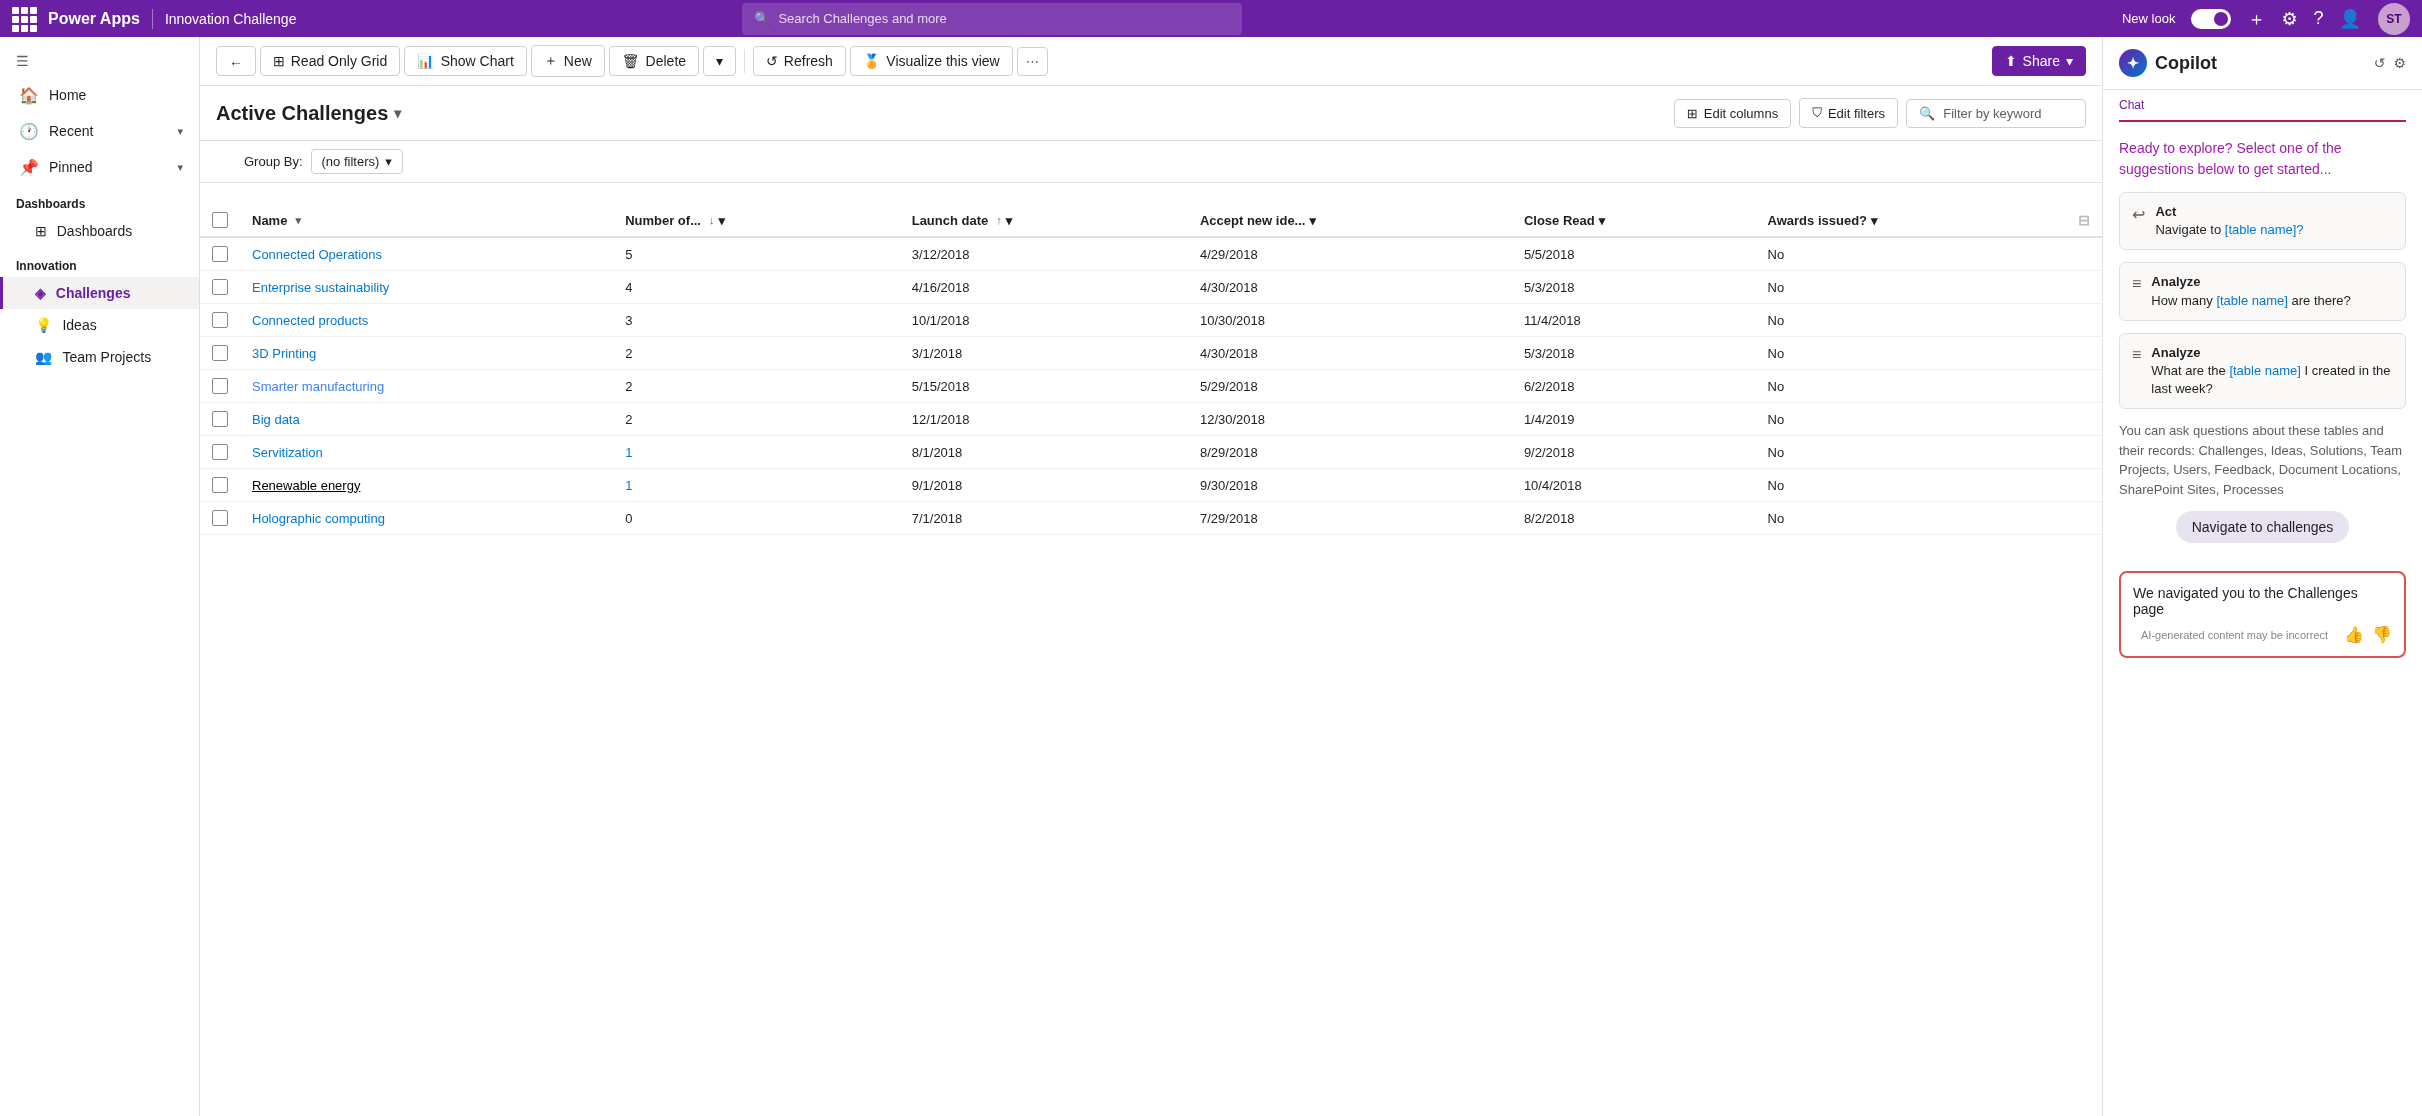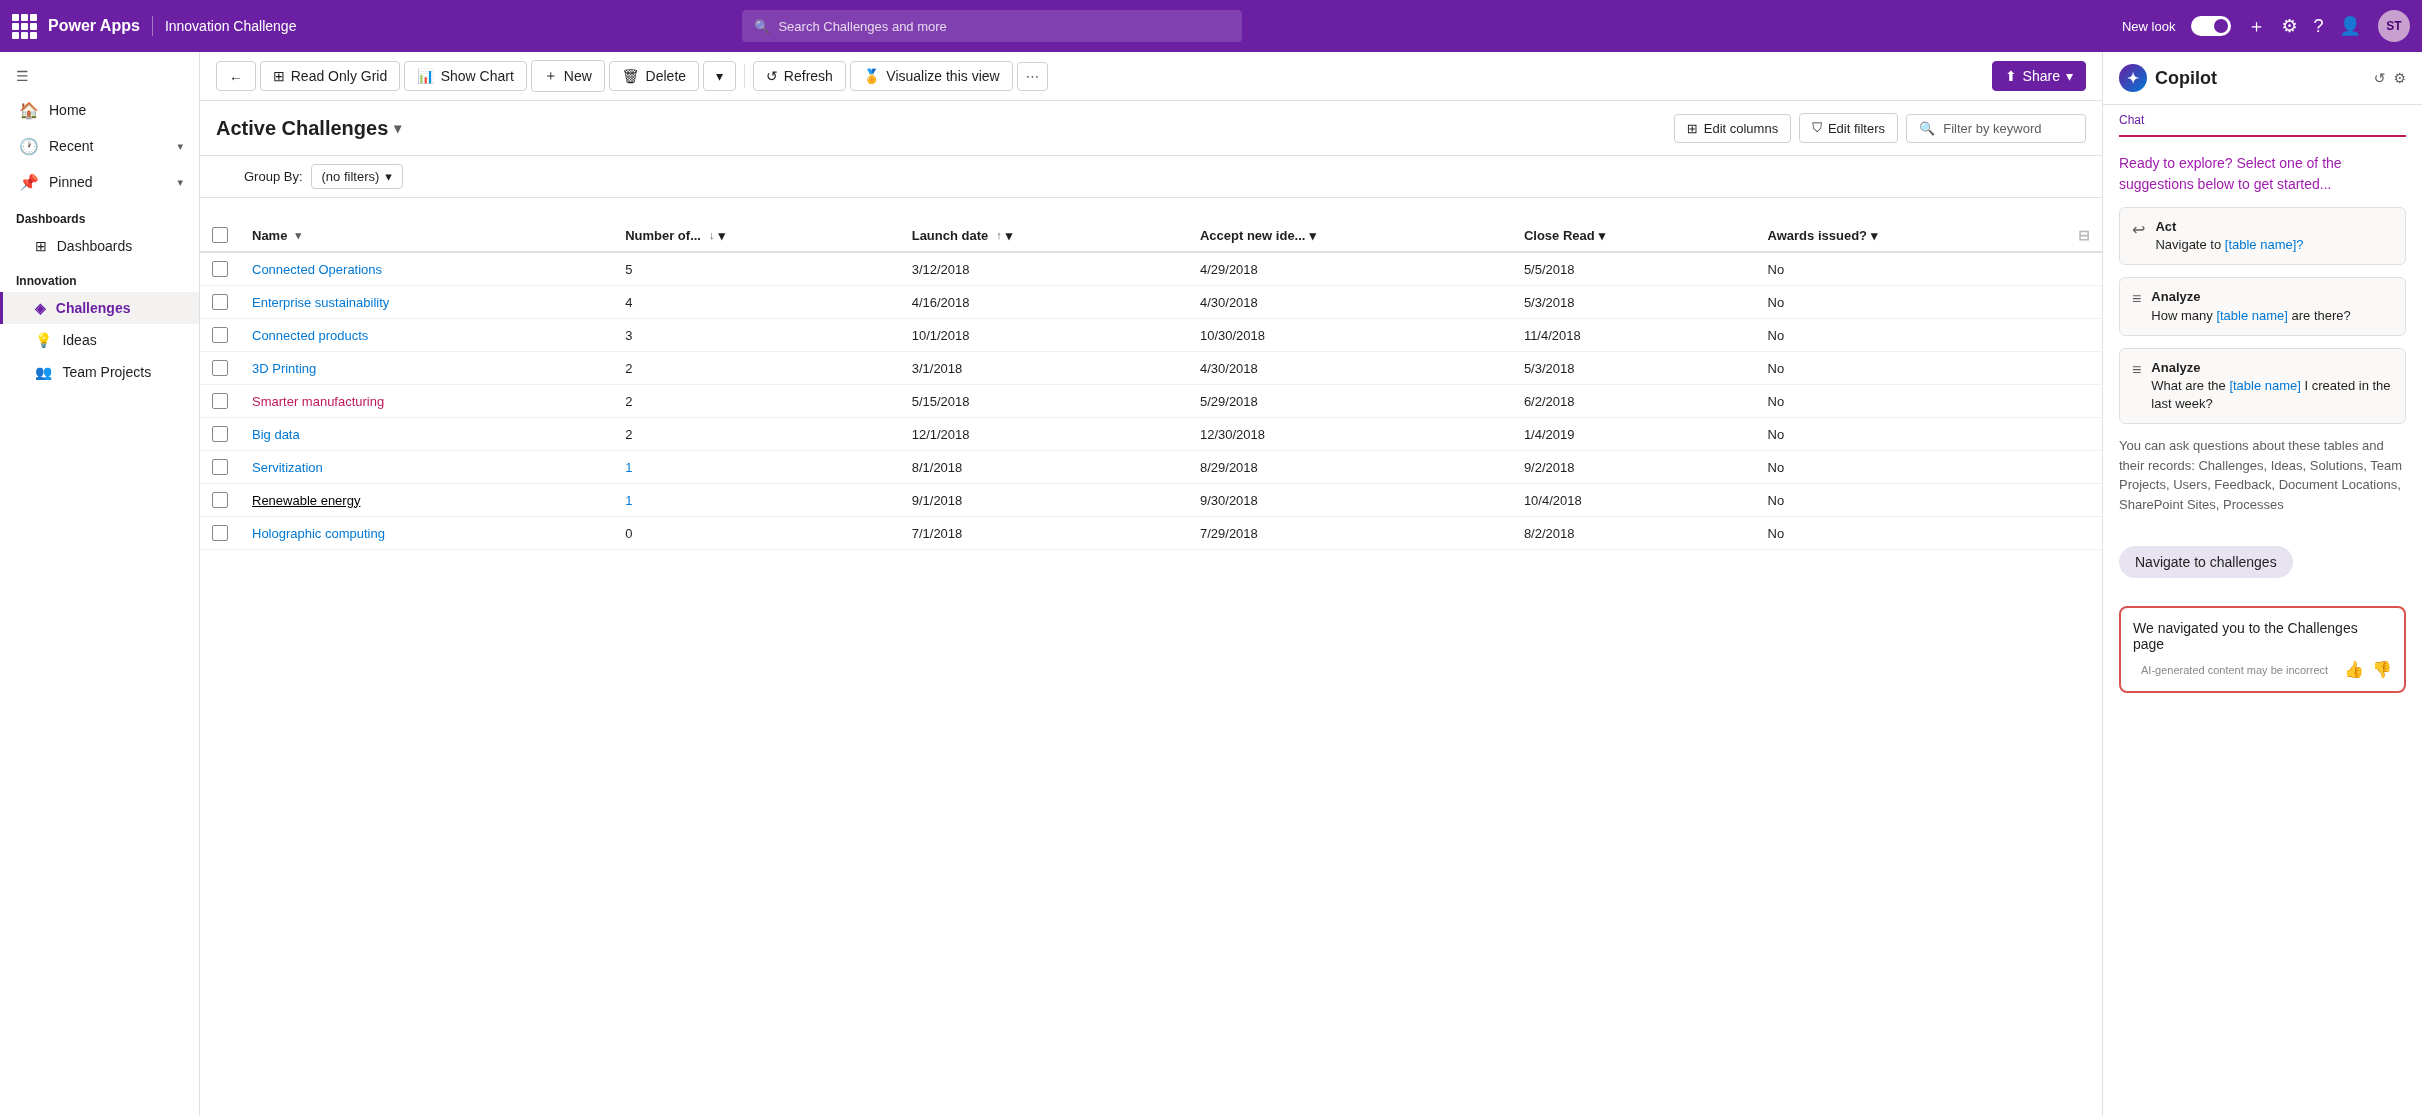--- a/index.html
+++ b/index.html
@@ -2,21 +2,21 @@
 <html><head>
   <meta charset="utf-8">
   <style>
     * { box-sizing: border-box; margin: 0; padding: 0; }
     body { font-family: 'Segoe UI', sans-serif; font-size: 14px; background: #f3f2f1; display: flex; flex-direction: column; height: 100vh; overflow: hidden; }
 
     
     .top-nav {
       background: #6b1fa2;
       color: white;
-      height: 52px;
+      height: 37px;
       display: flex;
       align-items: center;
       padding: 0 12px;
       gap: 12px;
       flex-shrink: 0;
     }
     .top-nav-left { display: flex; align-items: center; gap: 12px; }
     .waffle-icon { width: 24px; height: 24px; cursor: pointer; display: grid; grid-template-columns: repeat(3,7px); grid-template-rows: repeat(3,7px); gap: 2px; }
     .waffle-dot { background: white; border-radius: 1px; }
     .app-name { font-size: 16px; font-weight: 600; color: white; }
@@ -516,21 +516,21 @@
     <td><span>2</span></td>
     <td>3/1/2018</td>
     <td>4/30/2018</td>
     <td>5/3/2018</td>
     <td>No</td>
   </tr>
             <tr>
     <td>
       <div class="checkbox"></div>
     </td>
-    <td style="cursor:pointer; color:#be185d;">Smarter manufacturing</td>
+    <td style="cursor:pointer; color:#3b82f6;">Smarter manufacturing</td>
     <td><span>2</span></td>
     <td>5/15/2018</td>
     <td>5/29/2018</td>
     <td>6/2/2018</td>
     <td>No</td>
   </tr>
             <tr>
     <td>
       <div class="checkbox"></div>
     </td>
@@ -611,21 +611,21 @@
       <div class="copilot-suggestion">
         <span class="suggestion-icon">≡</span>
         <div class="suggestion-content">
           <span class="suggestion-type">Analyze</span><br>
           <span class="suggestion-text">What are the </span><span class="suggestion-link">[table name]</span><span class="suggestion-text"> I created in the last week?</span>
         </div>
       </div>
 
       <div class="copilot-info">You can ask questions about these tables and their records: Challenges, Ideas, Solutions, Team Projects, Users, Feedback, Document Locations, SharePoint Sites, Processes</div>
 
-      <div style="display:flex; justify-content:flex-start; margin-top:20px;">
+      <div style="display:flex; justify-content:center; margin-top:0;">
         <div class="navigate-bubble">Navigate to challenges</div>
       </div>
 
       <div class="copilot-response">
         <div class="copilot-response-text">We navigated you to the Challenges page</div>
         <div class="copilot-response-footer">
           <span class="copilot-disclaimer">AI-generated content may be incorrect</span>
           <button class="thumb-btn">👍</button>
           <button class="thumb-btn">👎</button>
         </div>

